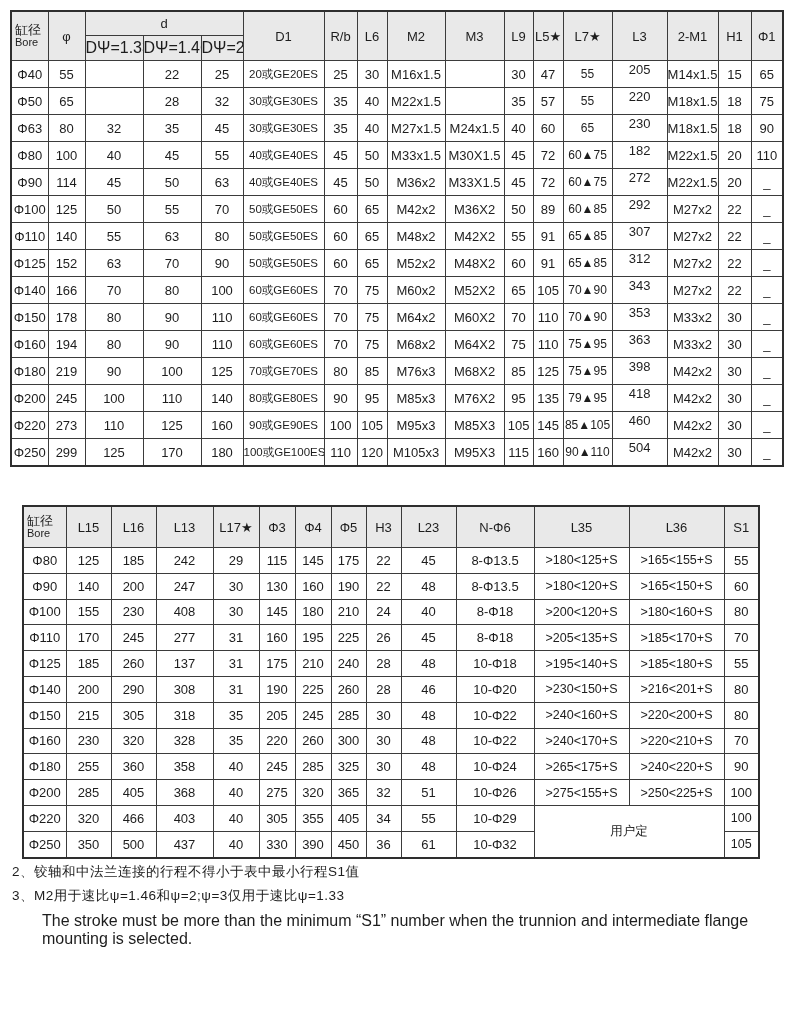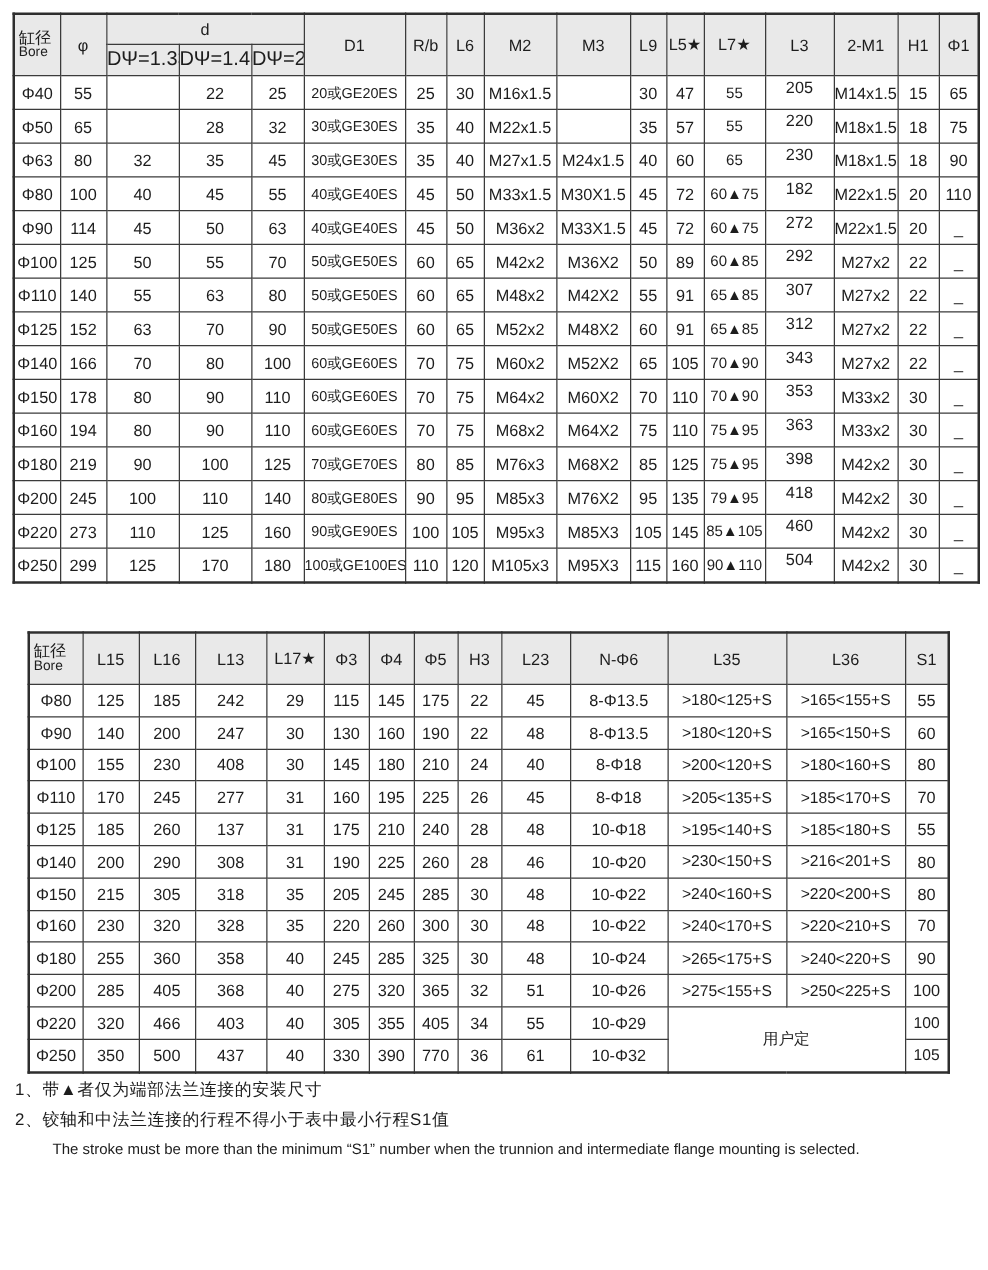--- a/index.html
+++ b/index.html
@@ -33,21 +33,21 @@
   #table2 th{font-size:13px;height:40px}
   #table2 td{font-size:13px;height:24.8px}
   #table2 tbody td:nth-child(12),#table2 tbody td:nth-child(13){font-size:12.5px}
   .merged-cell{font-size:13px}
 
   
   .notes{position:absolute;left:12px;top:857px;width:772px}
   .remark-title{font-size:14px}
   .remark-title .en{font-size:12px}
   .note-line{font-size:13.5px;margin-top:6px;letter-spacing:0.5px}
-  .note-en{margin-left:30px;margin-top:7px;font-size:12px;letter-spacing:0}
+  .note-en{margin-left:30px;margin-top:7px;font-size:16px;letter-spacing:0}
 </style>
 </head>
 <body>
 
 <table id="table1">
   <colgroup>
     <col style="width:37px">
       <col style="width:37px">
       <col style="width:58px">
       <col style="width:58px">
@@ -596,27 +596,27 @@
         <td>100</td>
       </tr>
       <tr>
         <td>Φ250</td>
         <td>350</td>
         <td>500</td>
         <td>437</td>
         <td>40</td>
         <td>330</td>
         <td>390</td>
-        <td>770</td>
+        <td>450</td>
         <td>36</td>
         <td>61</td>
         <td>10-Φ32</td>
         <td>105</td>
       </tr>
     </tbody>
 </table>
 
 <div class="notes">
-  <div class="note-line">1、带▲者仅为端部法兰连接的安装尺寸</div>
   <div class="note-line">2、铰轴和中法兰连接的行程不得小于表中最小行程S1值</div>
+  <div class="note-line">3、M2用于速比ψ=1.46和ψ=2;ψ=3仅用于速比ψ=1.33</div>
   <div class="note-en">The stroke must be more than the minimum “S1” number when the  trunnion and intermediate flange mounting is selected.</div>
 
 </div>
 
 </body></html>

